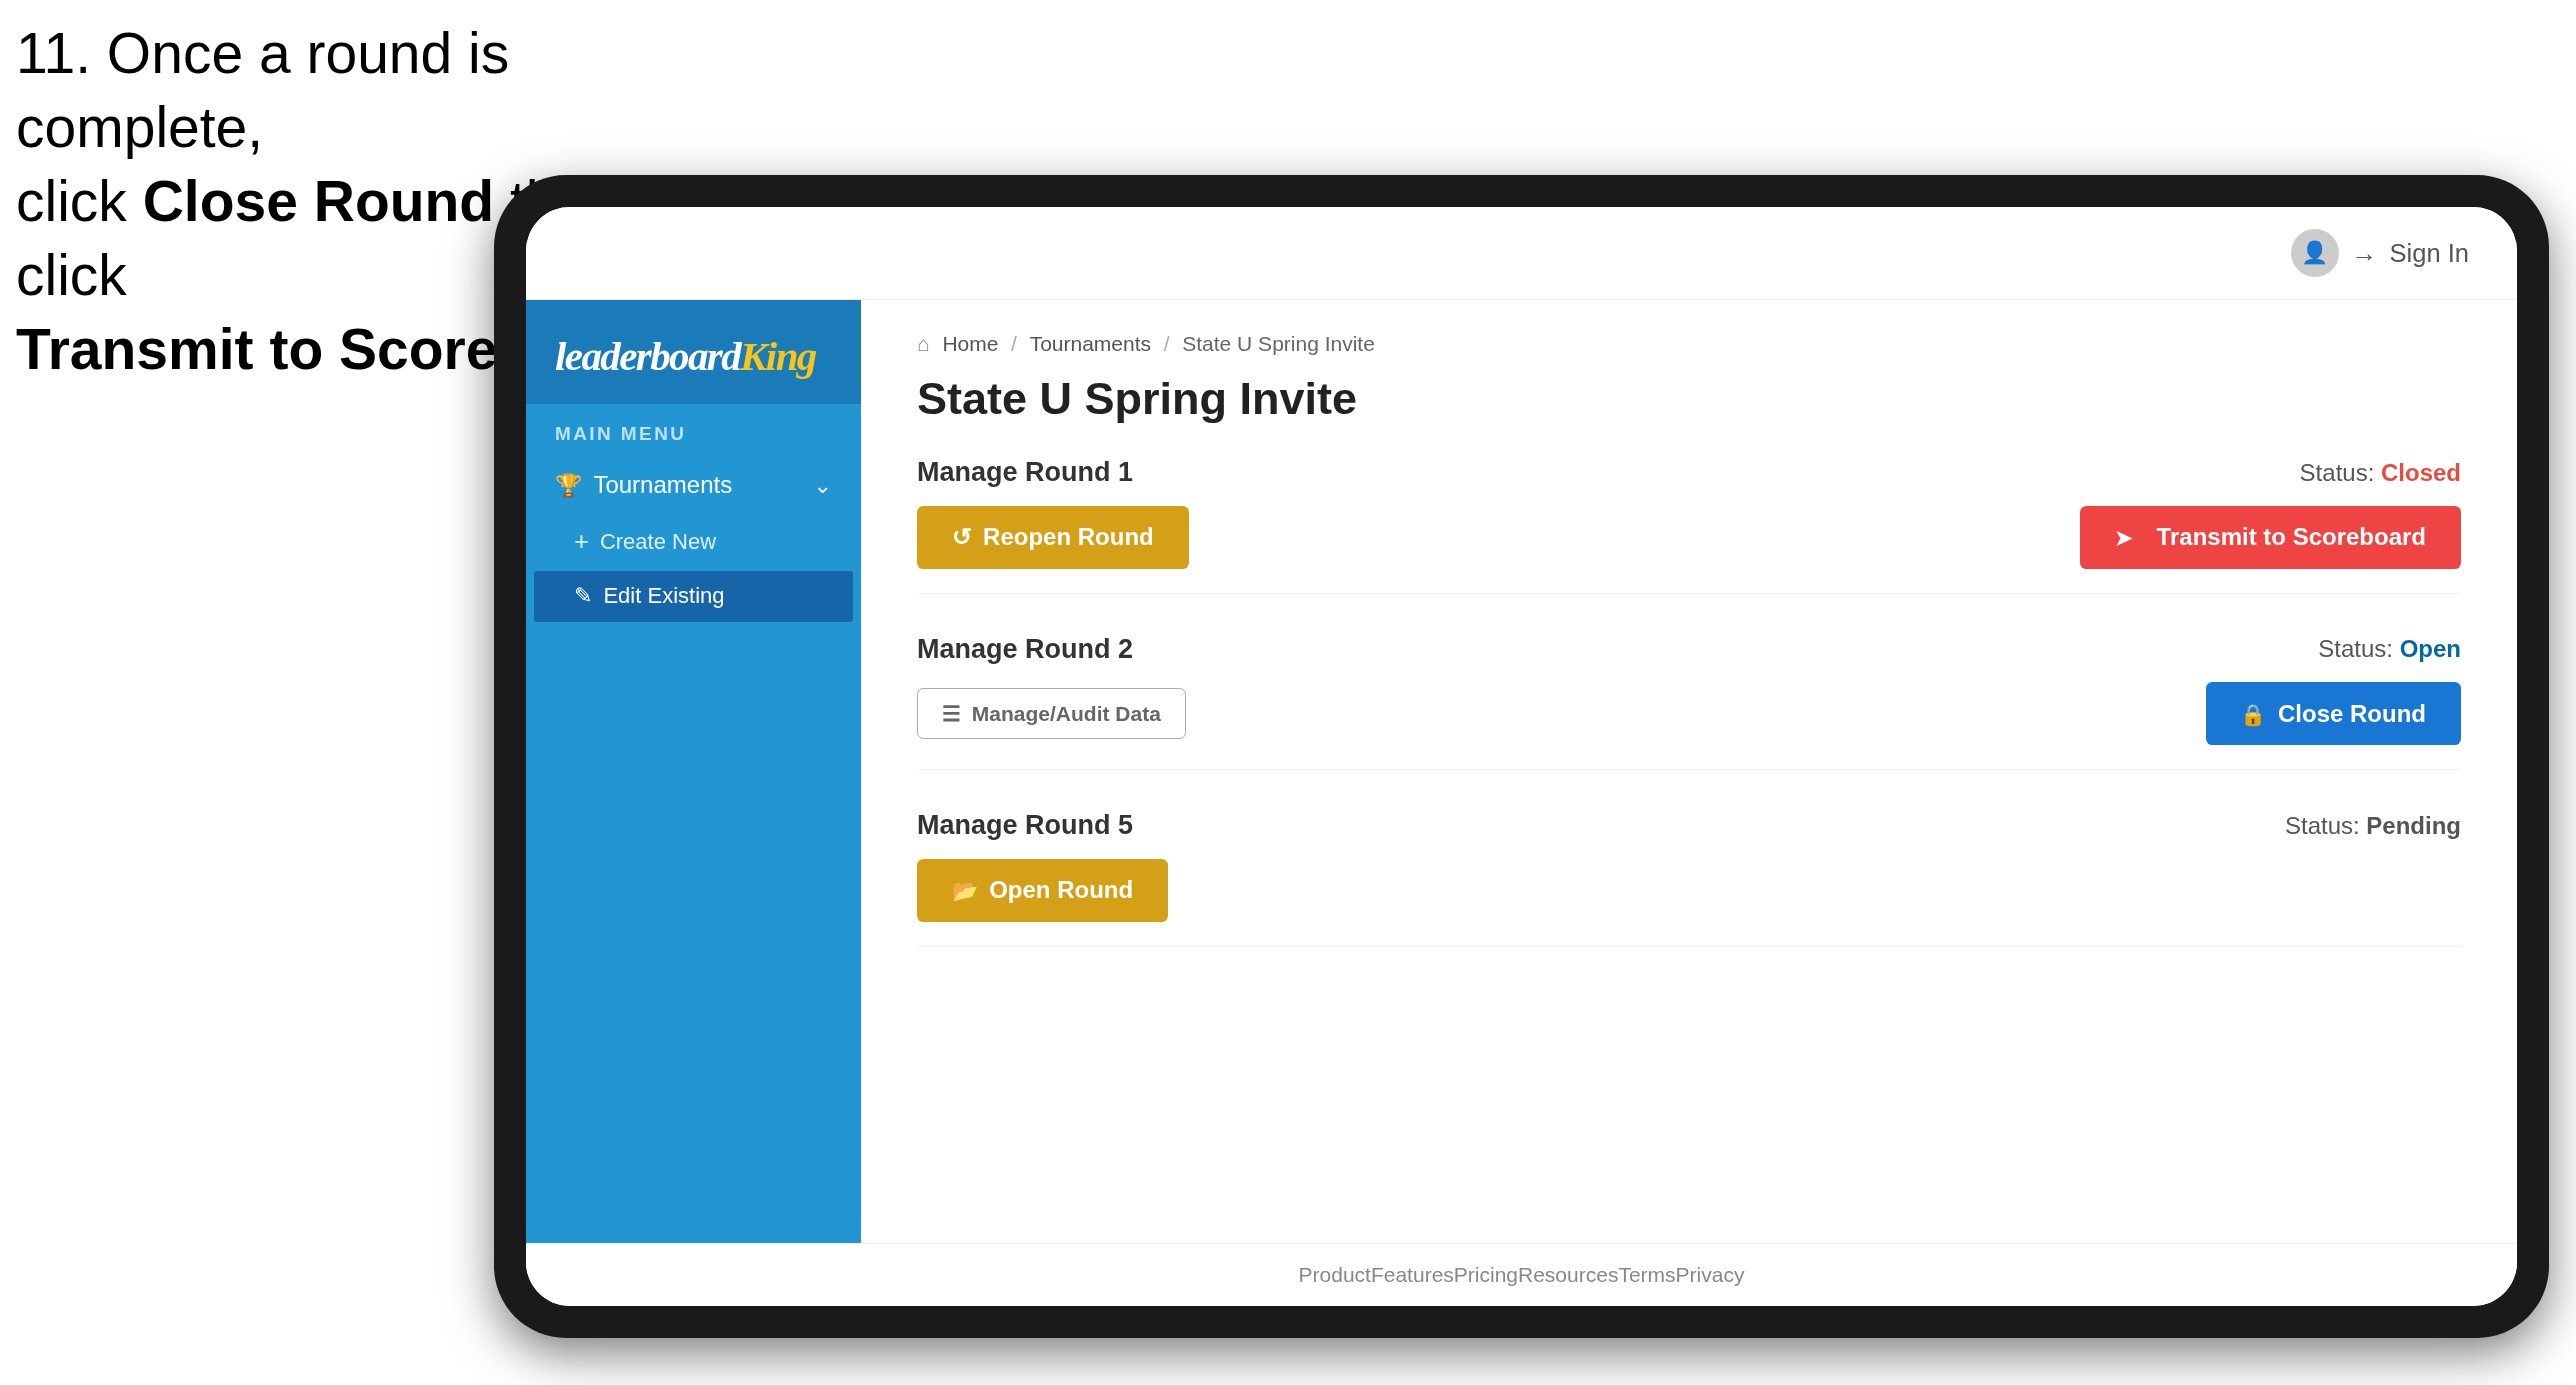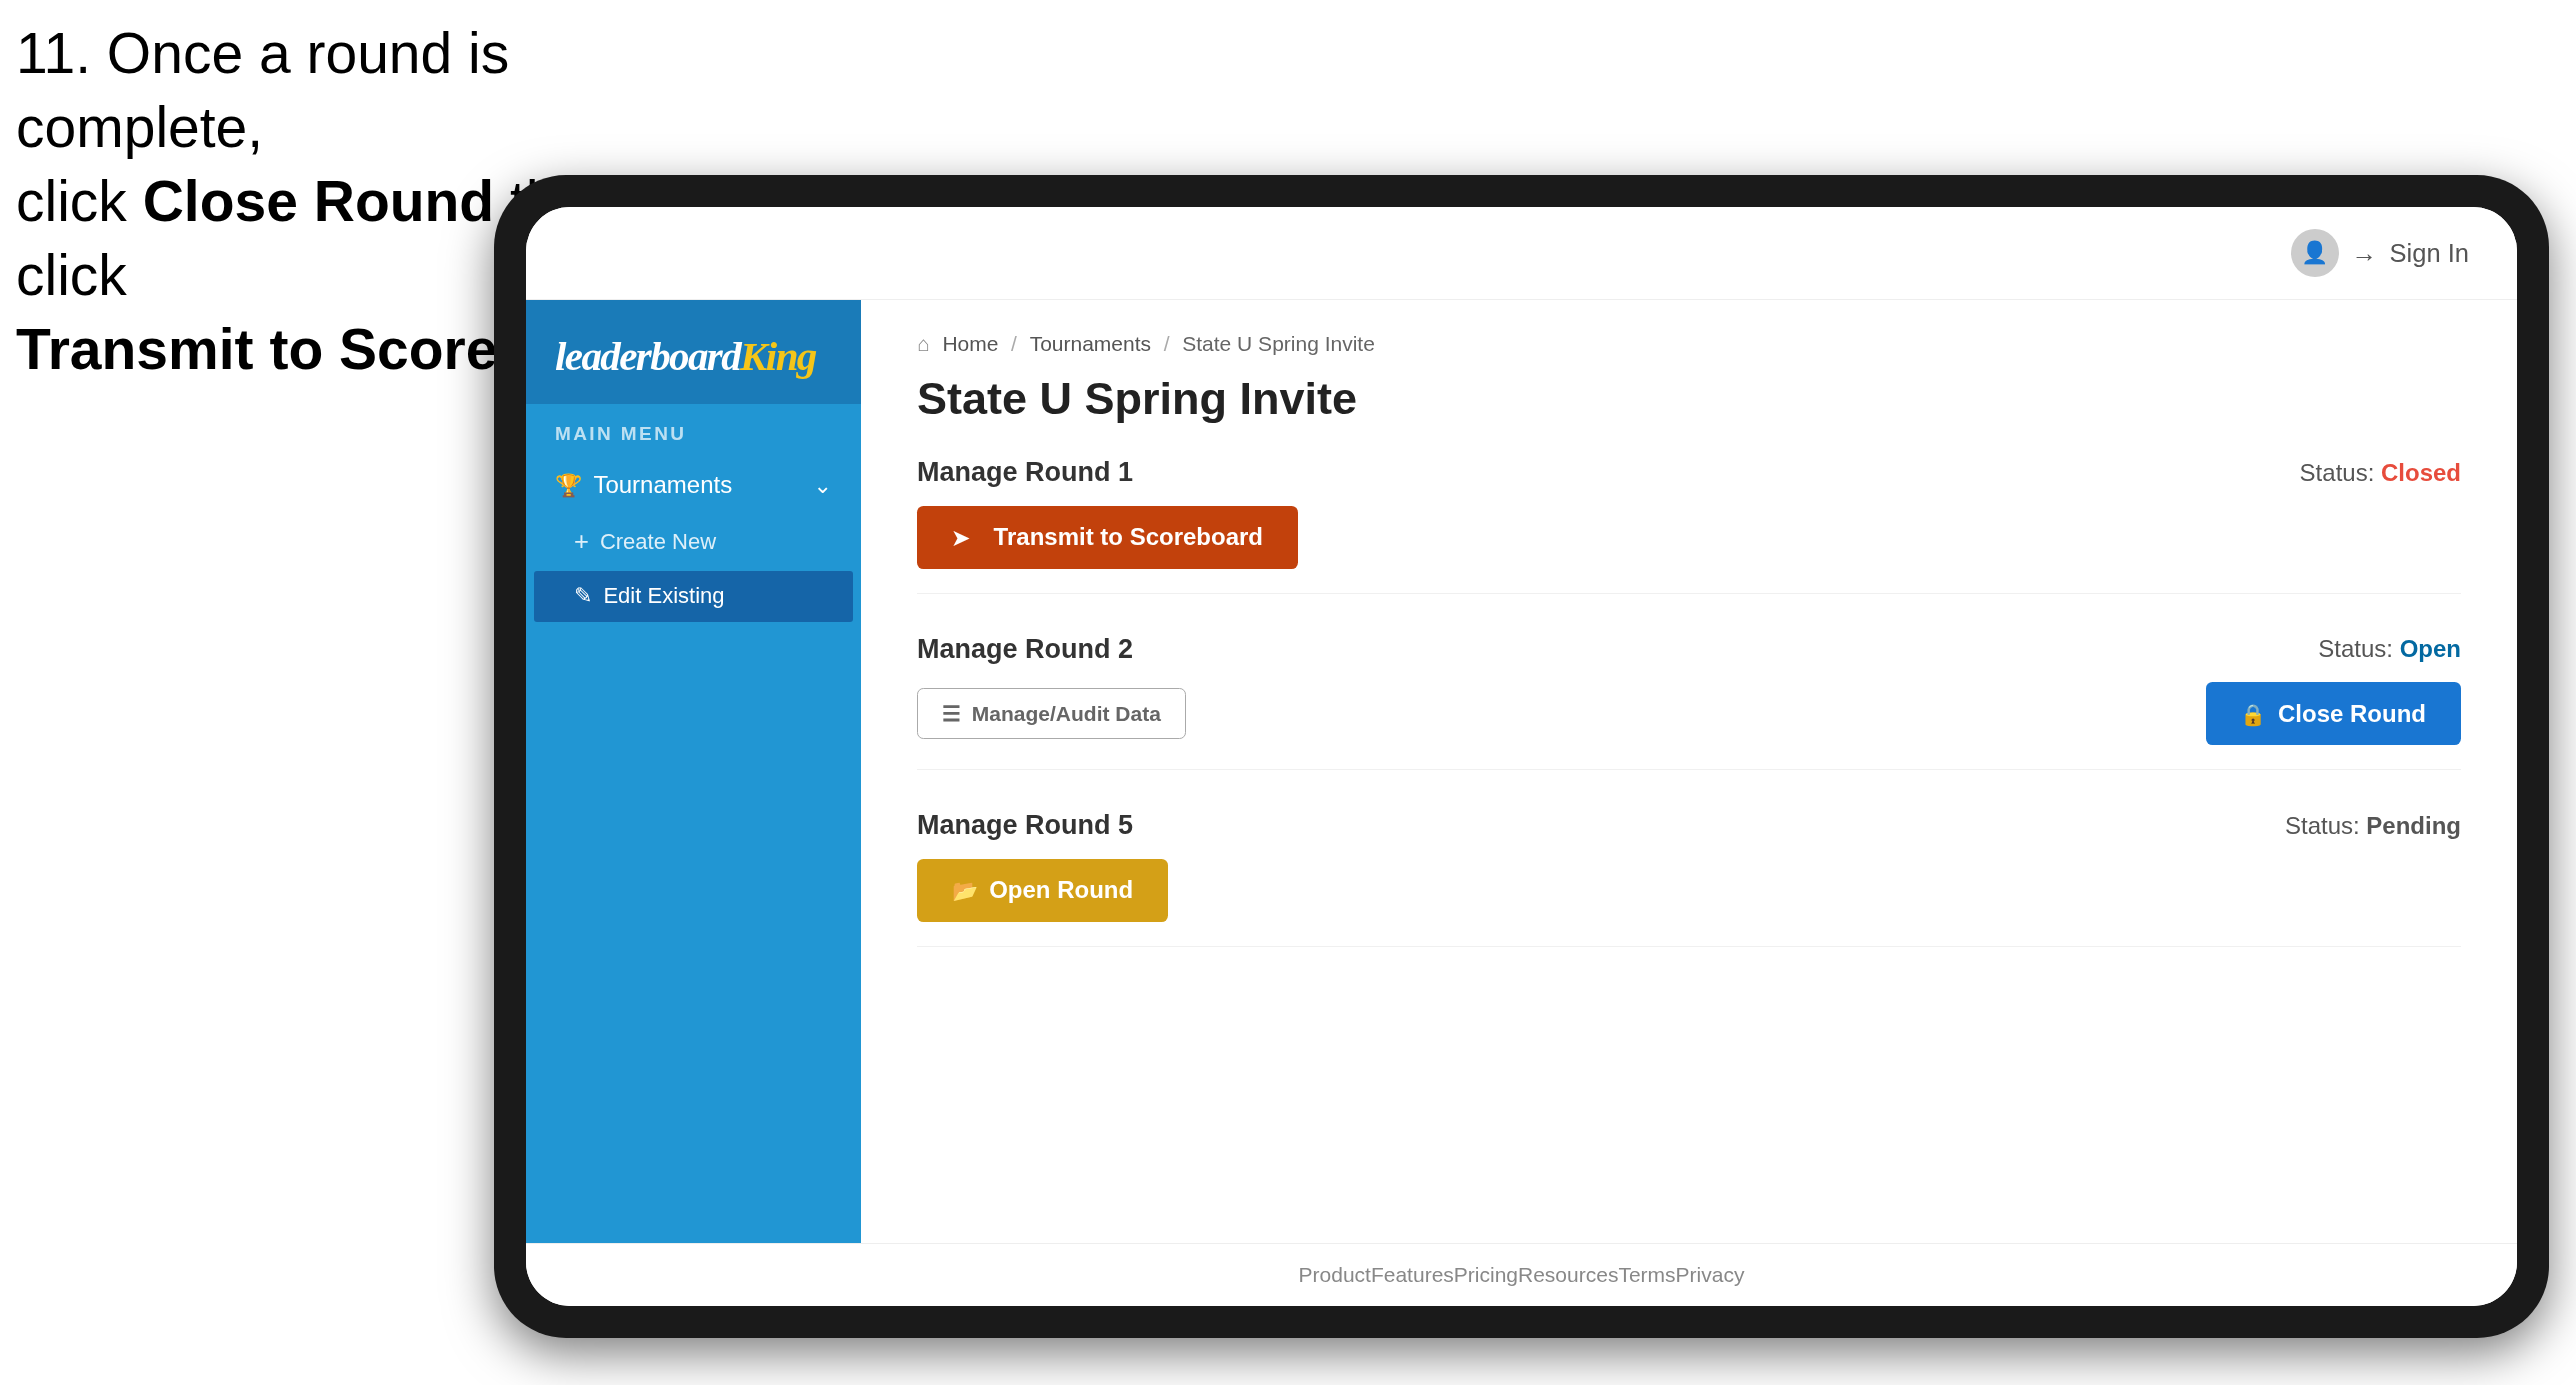--- a/index.html
+++ b/index.html
@@ -247,21 +247,21 @@
       cursor: pointer;
       border: none;
     }
 
     .btn-gold {
       background: #d4a017;
       color: #fff;
     }
 
     .btn-blue {
-      background: #c2410c;
+      background: #ef4444;
       color: #fff;
       gap: 24px;
     }
 
     .btn-blue-dark {
       background: #1976d2;
       color: #fff;
     }
 
     .btn-outline {
@@ -388,20 +388,24 @@
         <h1 class="page-title">State U Spring Invite</h1>
 
         <div class="round-section">
           <div class="round-header">
             <span class="round-title">Manage Round 1</span>
             <span class="status-label">
               Status: <span class="status-closed">Closed</span>
             </span>
           </div>
           <div class="round-actions">
+            <button class="btn btn-gold">
+              <span class="icon-reopen"></span>
+              <span>Reopen Round</span>
+            </button>
             <button class="btn btn-blue">
               <span class="icon-transmit"></span>
               <span>Transmit to Scoreboard</span>
             </button>
           </div>
         </div>
 
         <div class="round-section">
           <div class="round-header">
             <span class="round-title">Manage Round 2</span>

